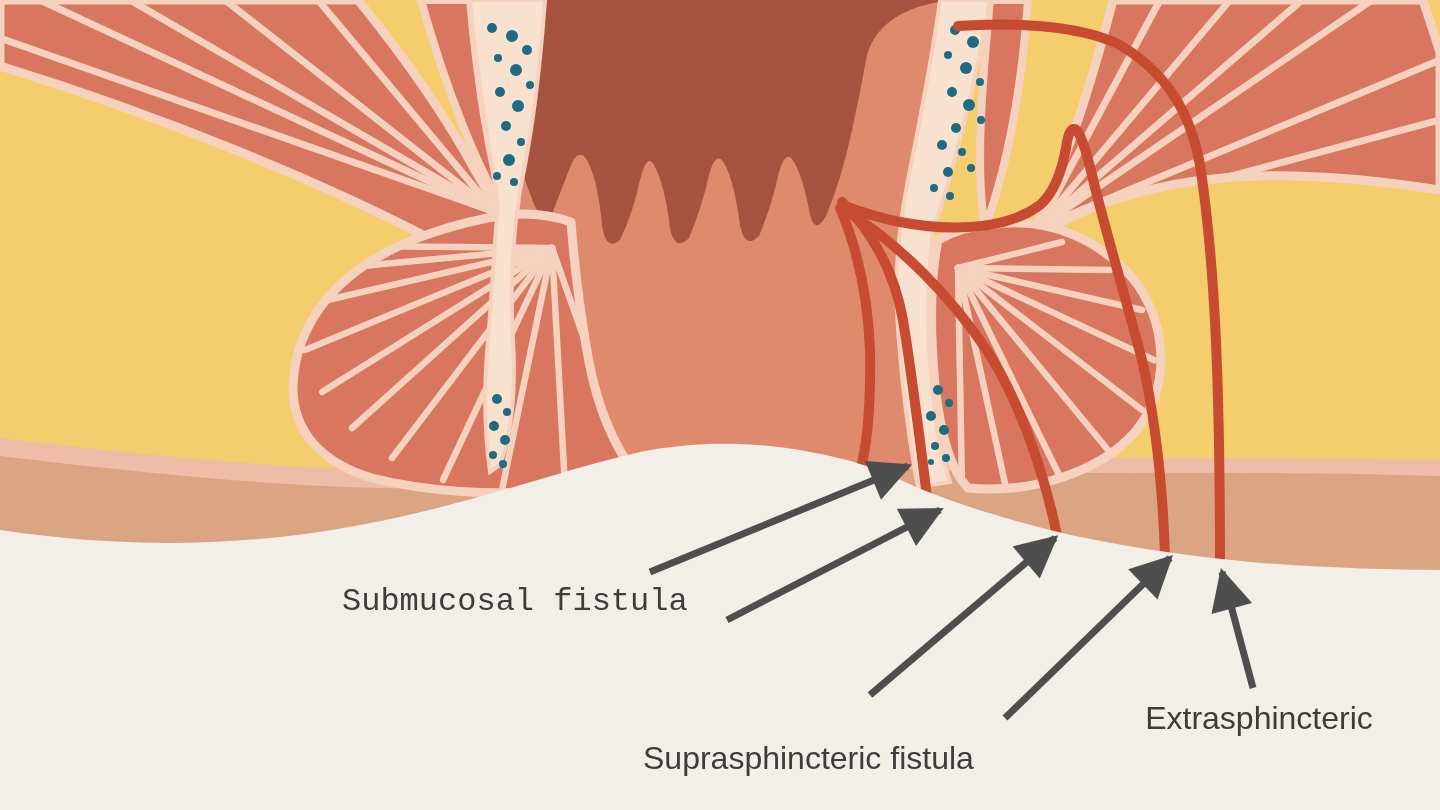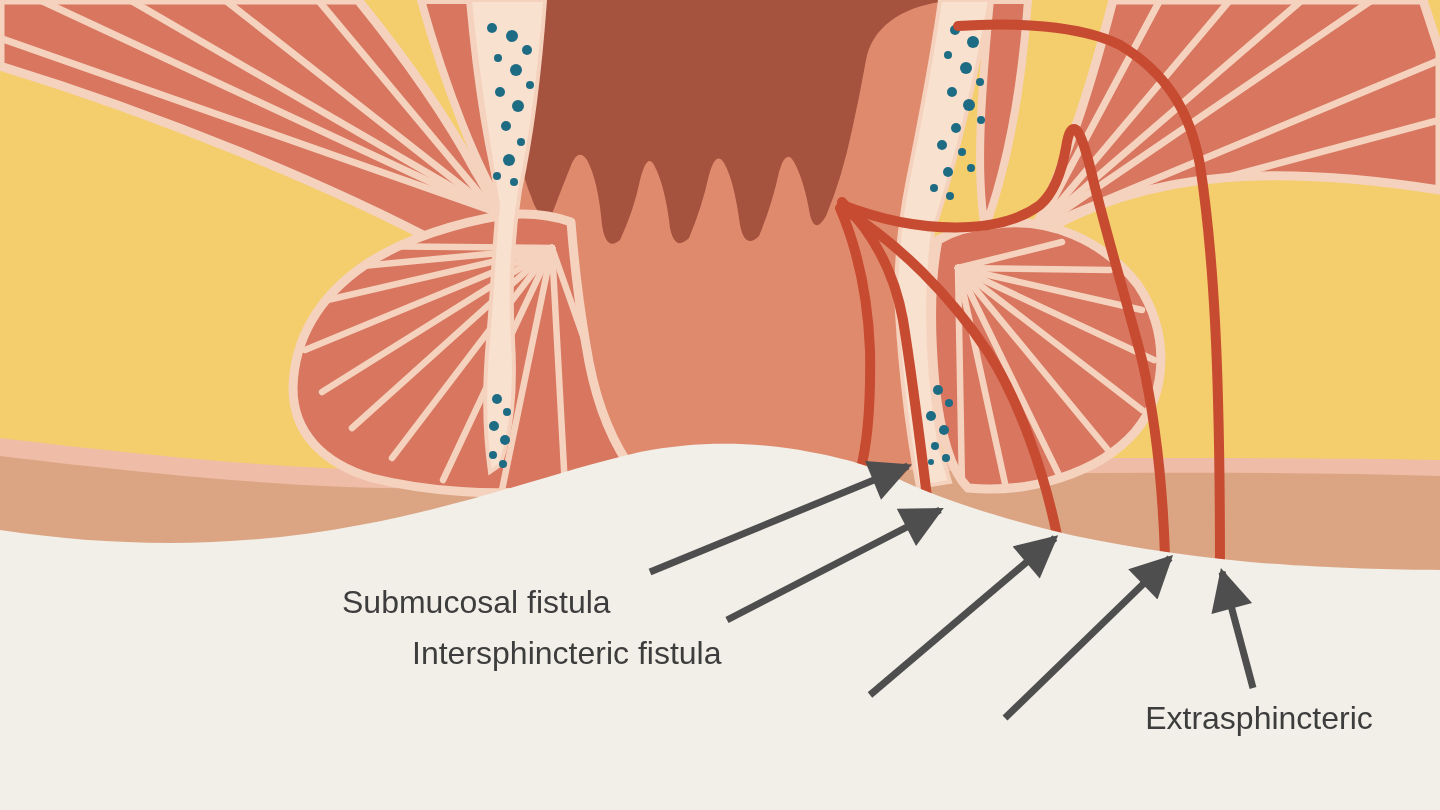--- a/index.html
+++ b/index.html
@@ -181,18 +181,18 @@
 
   <g stroke="var(--c-arrow)" stroke-width="7">
     <line x1="650" y1="572" x2="908" y2="466" marker-end="url(#ah)"></line>
     <line x1="727" y1="620" x2="940" y2="510" marker-end="url(#ah)"></line>
     <line x1="870" y1="695" x2="1055" y2="538" marker-end="url(#ah)"></line>
     <line x1="1005" y1="718" x2="1170" y2="558" marker-end="url(#ah)"></line>
     <line x1="1253" y1="688" x2="1222" y2="572" marker-end="url(#ah)"></line>
   </g>
 </svg>
 
-  <div class="fig-label" style="left:342px;top:582px;">Submucosal fistula</div>
-  <div class="fig-label" style="left:412px;top:633px;">Intersphincteric fistula</div>
+  <div class="fig-label" style="left:342px;top:582px;font-family:Liberation Mono, monospace;">Submucosal fistula</div>
+  <div class="fig-label" style="left:643px;top:738px;">Suprasphincteric fistula</div>
   <div class="fig-label center" style="left:1259px;top:698px;">
     <div>Extrasphincteric</div>
   </div>
 </div>
 
 </body></html>

